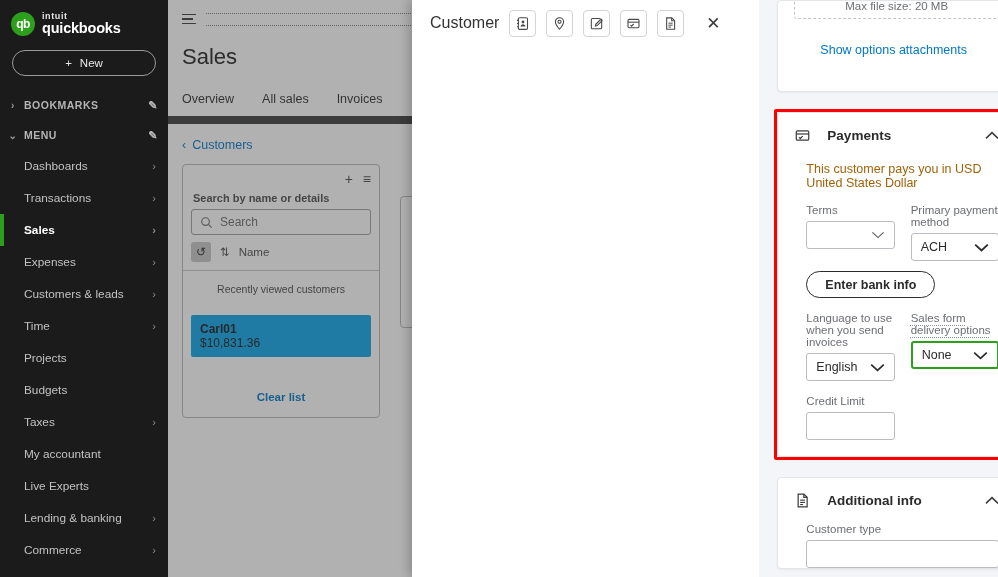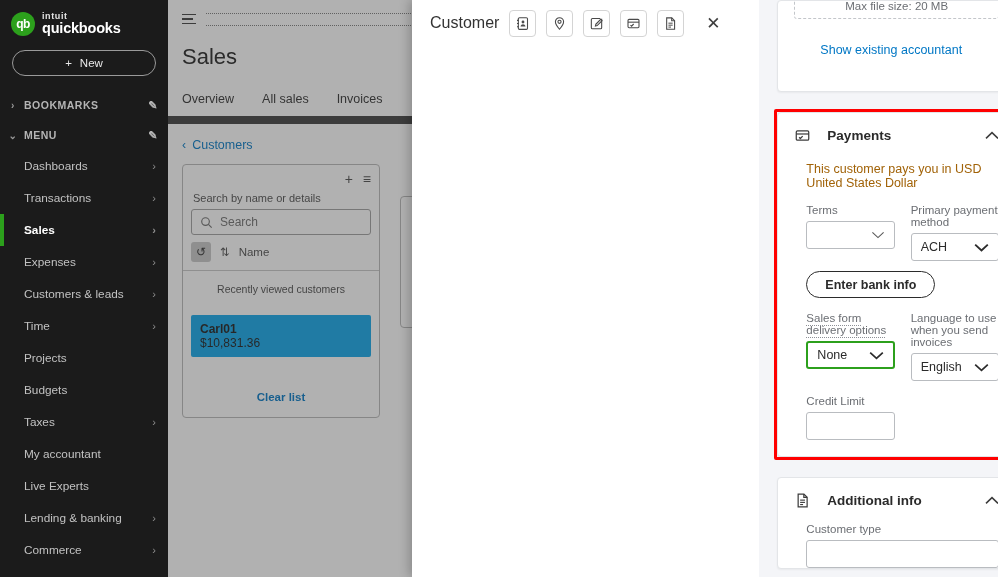--- a/index.html
+++ b/index.html
@@ -73,21 +73,21 @@
   .tabs-underline { height: 8px; background: #3c3c3c; margin-top: 10px; }
 
   .cust-back { display: flex; align-items: center; gap: 6px; padding: 14px 0 0 14px; color: #0077c5; font-size: 12.5px; cursor: pointer; }
 
   .list-card {
     margin: 12px 0 0 14px; width: 198px; border: 1px solid #b8b8b8;
     border-radius: 4px; background: #ffffff; overflow: hidden;
   }
   .list-card-top { padding: 6px 8px 8px 8px; border-bottom: 1px solid #c6c6c6; }
   .list-icons { display: flex; justify-content: flex-end; gap: 10px; color: #4a4a4a; font-size: 14px; }
-  .list-sub { font-size: 11px; color: #4d4d4d; padding: 5px 0 5px 2px; }
+  .list-sub { font-size: 11px; color: #4d4d4d; padding: 5px 0 5px 2px; font-weight: bold; }
   .search-box {
     height: 26px; border: 1px solid #9e9e9e; border-radius: 3px;
     display: flex; align-items: center; gap: 7px; padding: 0 8px; color: #6d6d6d; font-size: 12px;
   }
   .sort-row { display: flex; align-items: center; gap: 9px; padding-top: 7px; color: #4d4d4d; font-size: 11.5px; }
   .hist-btn { width: 20px; height: 20px; border-radius: 3px; background: #c7c7c7; display:flex; align-items:center; justify-content:center; font-size: 12px; color:#2f2f2f;}
   .recent-label { text-align: center; font-size: 10.5px; color: #4a4a4a; padding: 12px 0 8px; }
   .recent-row { margin: 12px 8px; background: #0ea5e9; border-radius: 2px; padding: 7px 9px; }
   .recent-name { font-size: 12px; color: #1a1a1a; font-weight: 700; }
   .recent-amt { font-size: 12px; color: #1a1a1a; }
@@ -385,21 +385,21 @@
 
       <div class="close-x">✕</div>
     </div>
 
     <div class="modal-body">
 
       <div class="card attach-card">
         <div class="dropzone">
           <span>Max file size: 20 MB</span>
         </div>
-        <div class="show-attach">Show existing accountant</div>
+        <div class="show-attach">Show options attachments</div>
       </div>
 
       <div class="payments-wrap">
         <div class="hilite"></div>
         <div class="card">
           <div class="card-head">
             <span>
               <svg width="17" height="17" viewBox="0 0 18 18">
                 <rect x="2.4" y="4" width="13.2" height="10" rx="1.3" fill="none" stroke="#3c3c3c" stroke-width="1.3"></rect>
                 <line x1="2.4" y1="7.4" x2="15.6" y2="7.4" stroke="#3c3c3c" stroke-width="1.3"></line>
@@ -438,34 +438,34 @@
                     </svg>
                 </span>
               </div>
             </div>
           </div>
 
           <div class="bank-btn">Enter bank info</div>
 
           <div class="grid2">
             <div class="field">
-              <div class="field-label dotted">Sales form delivery options</div>
-              <div class="select focus">
-                <span class="val">None</span>
+              <div class="field-label">Language to use when you send invoices</div>
+              <div class="select">
+                <span class="val">English</span>
                 <span class="dd">
                   <svg width="15" height="9" viewBox="0 0 15 9">
                       <path d="M1.2 1.6L7.5 7.4l6.3-5.8" fill="none" stroke="#2b2b2b" stroke-width="1.7"></path>
                     </svg>
                 </span>
               </div>
             </div>
             <div class="field">
-              <div class="field-label">Language to use when you send invoices</div>
-              <div class="select">
-                <span class="val">English</span>
+              <div class="field-label dotted">Sales form delivery options</div>
+              <div class="select focus">
+                <span class="val">None</span>
                 <span class="dd">
                   <svg width="15" height="9" viewBox="0 0 15 9">
                       <path d="M1.2 1.6L7.5 7.4l6.3-5.8" fill="none" stroke="#2b2b2b" stroke-width="1.7"></path>
                     </svg>
                 </span>
               </div>
             </div>
           </div>
 
           <div class="grid2">

